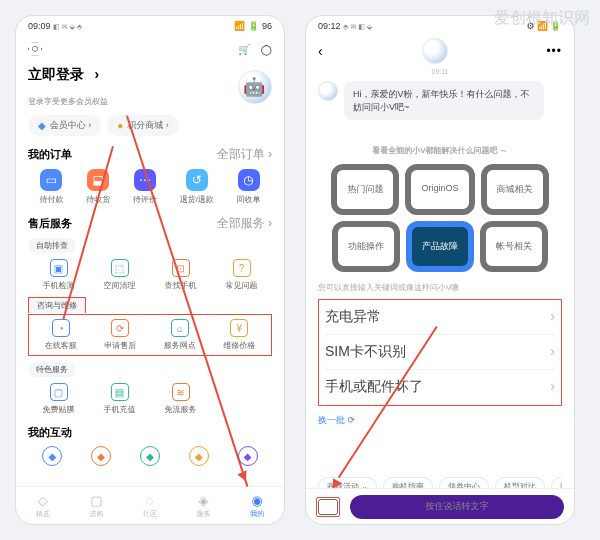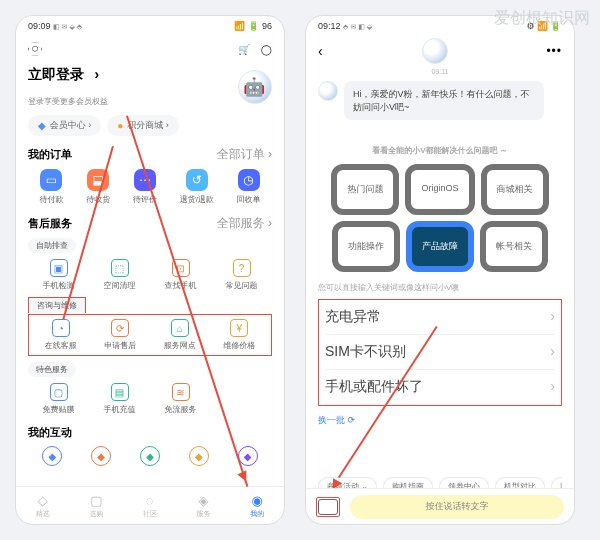--- a/index.html
+++ b/index.html
@@ -89,21 +89,21 @@
     .hint2 { font-size:8px; color:#aaa; margin-top:10px;}
     .faq-list { margin-top:6px;}
     .faq-item { display:flex; justify-content:space-between; padding:8px 0; border-bottom:1px solid #f0f0f0; font-size:14px; color:#444;}
     .faq-item::after { content:"›"; color:#bbb;}
     .refresh { font-size:9px; color:#3b82f6; margin-top:8px;}
     .quick-row { display:flex; gap:6px; margin-top:50px; overflow:hidden; font-size:8px;}
     .quick { border:1px solid #e5e7eb; border-radius:12px; padding:3px 8px; color:#777; white-space:nowrap;}
     .input-bar { border-top:1px solid #eee; height:36px; display:flex; align-items:center; padding:0 10px; gap:10px;}
     .kb-icon { width:20px; height:16px; border:1.5px solid #666; border-radius:3px; position:relative;}
     .kb-box { border:1.5px solid #e74c3c; padding:1px; border-radius:2px;}
-    .voice-input { flex:1; background:#fef9c3; border-radius:16px; height:24px; display:flex; align-items:center; justify-content:center; font-size:9px; color:#888;}
+    .voice-input { flex:1; background:#4c1d95; border-radius:16px; height:24px; display:flex; align-items:center; justify-content:center; font-size:9px; color:#888;}
     .red-box-faq { border:1.5px solid #e74c3c; margin-top:6px;}
   </style>
 </head>
 <body>
 
 <div class="watermark">爱创根知识网</div>
 
 <div class="phone">
   <div class="status-bar">
     <span><span>09:09</span> <span style="font-size:7px;color:#888">◧ ✉ ⬙ ⬘</span></span>

